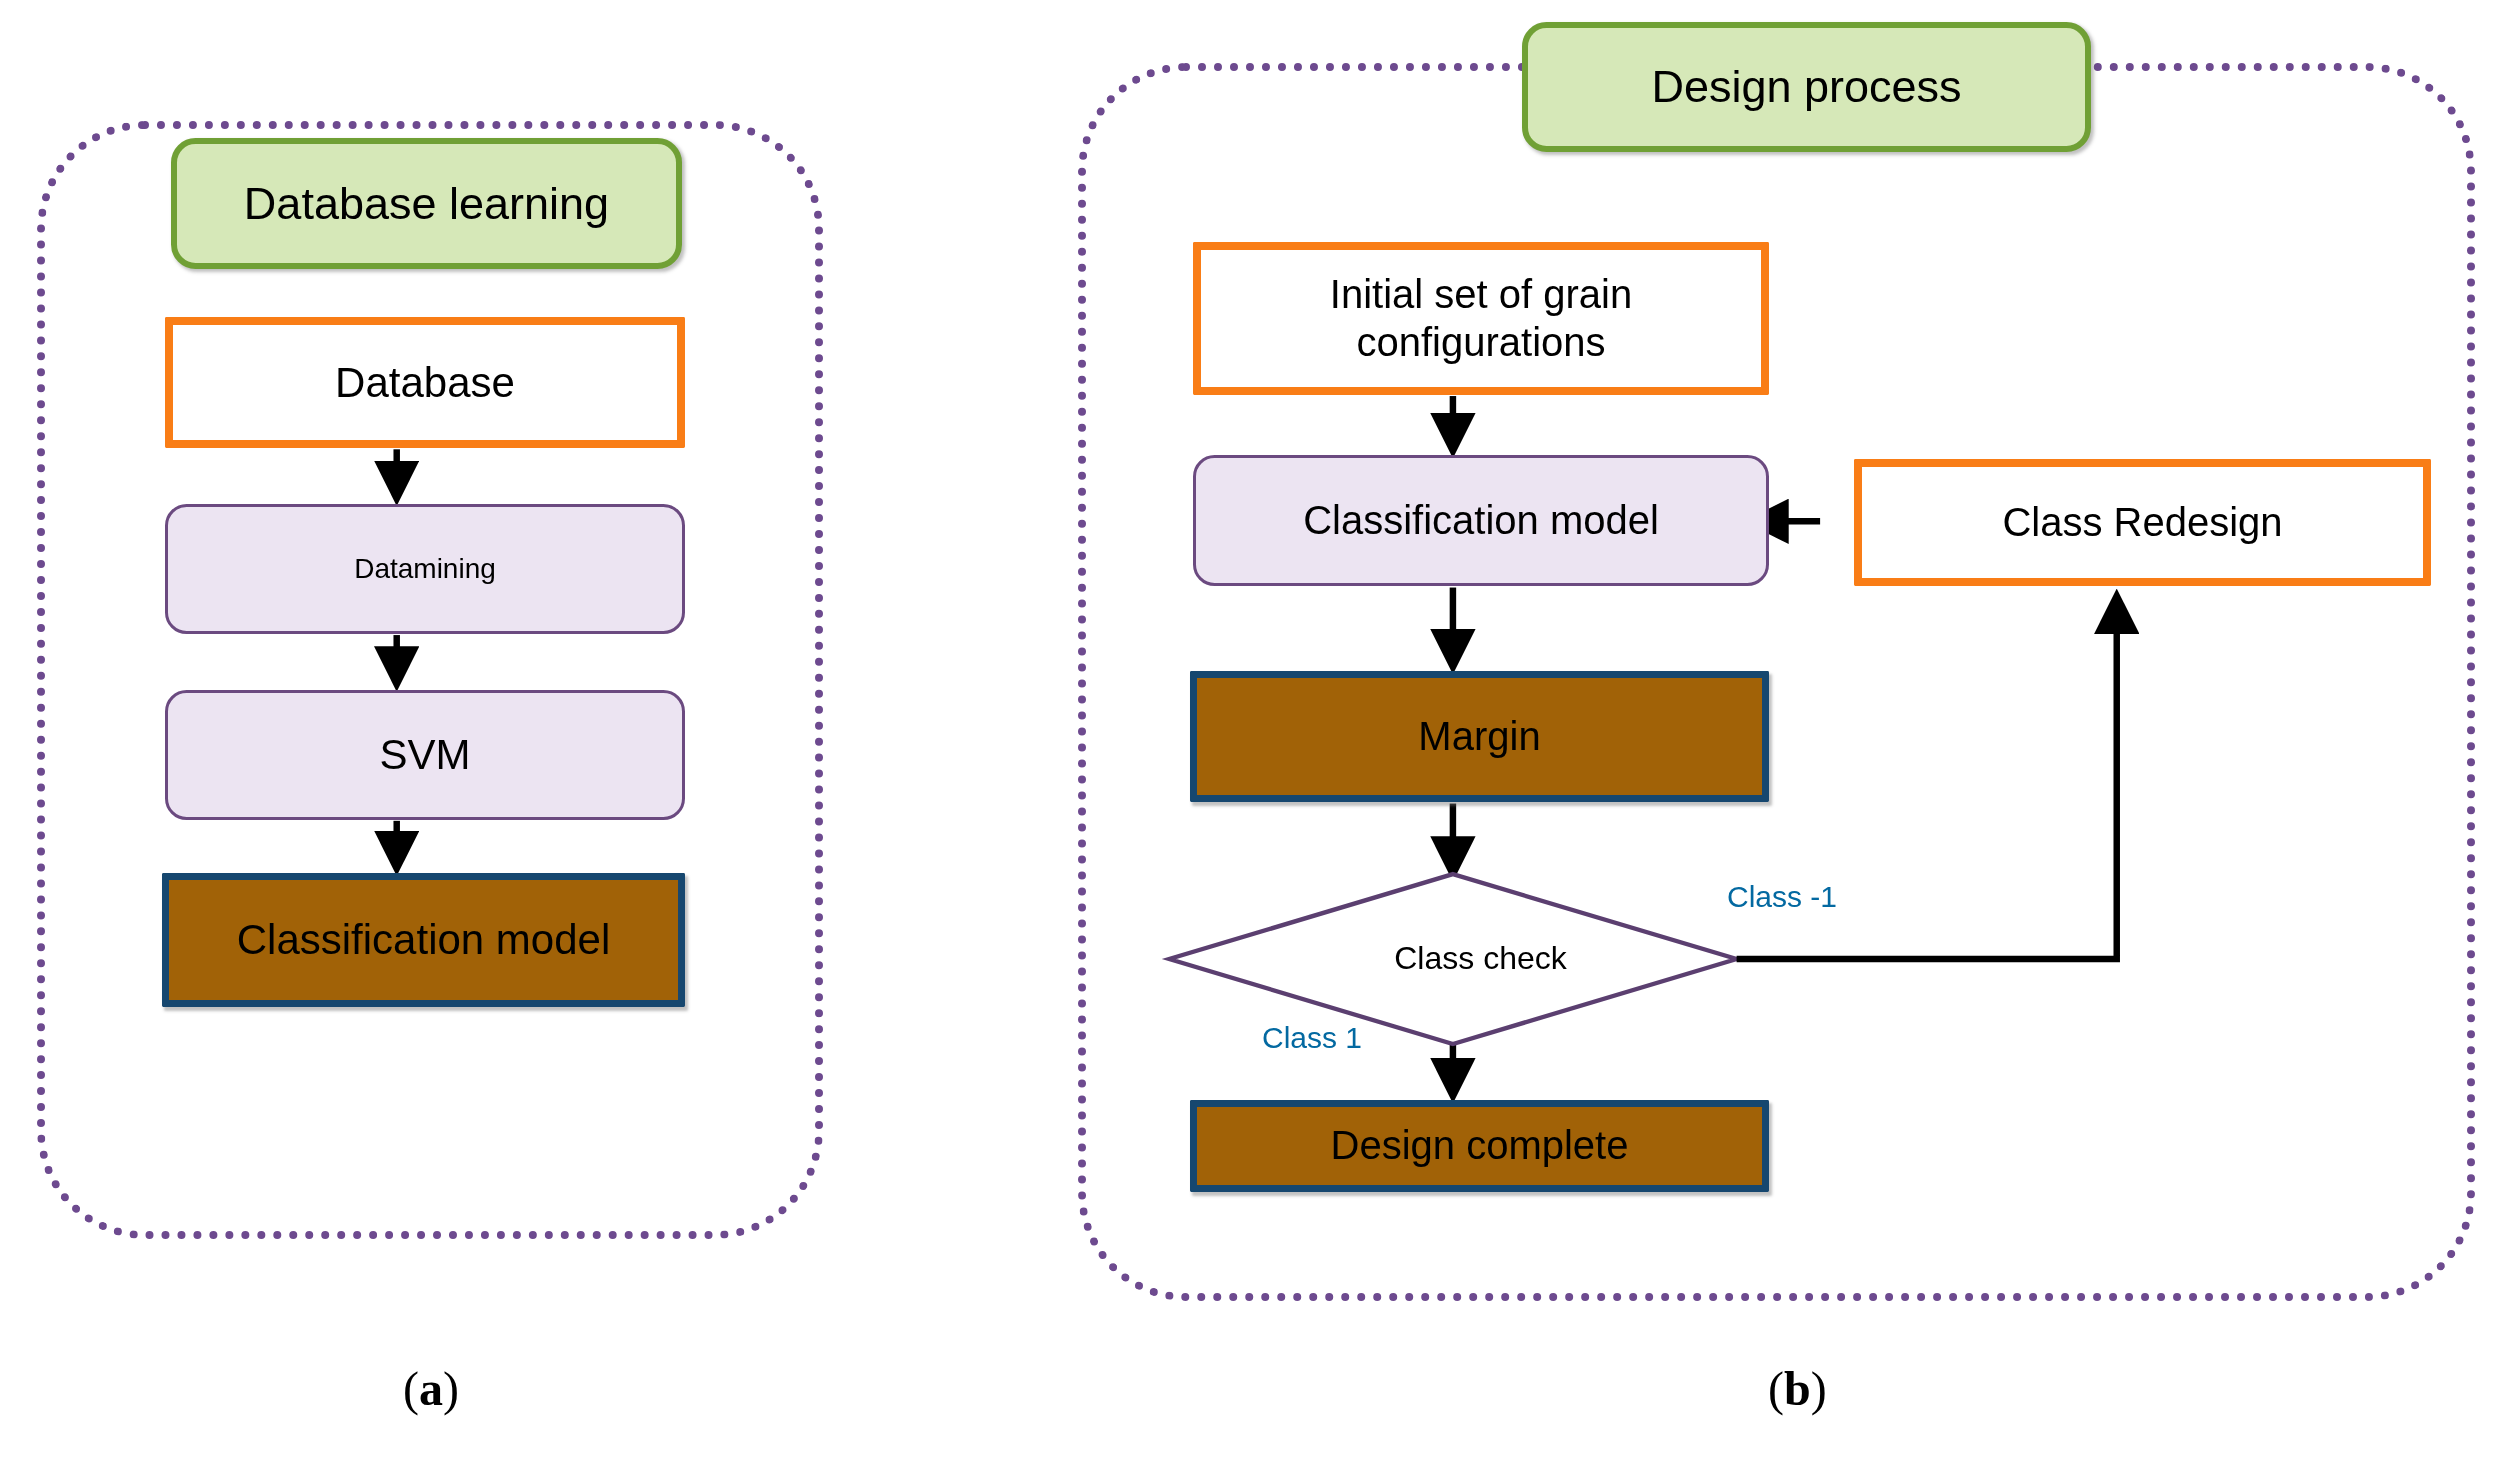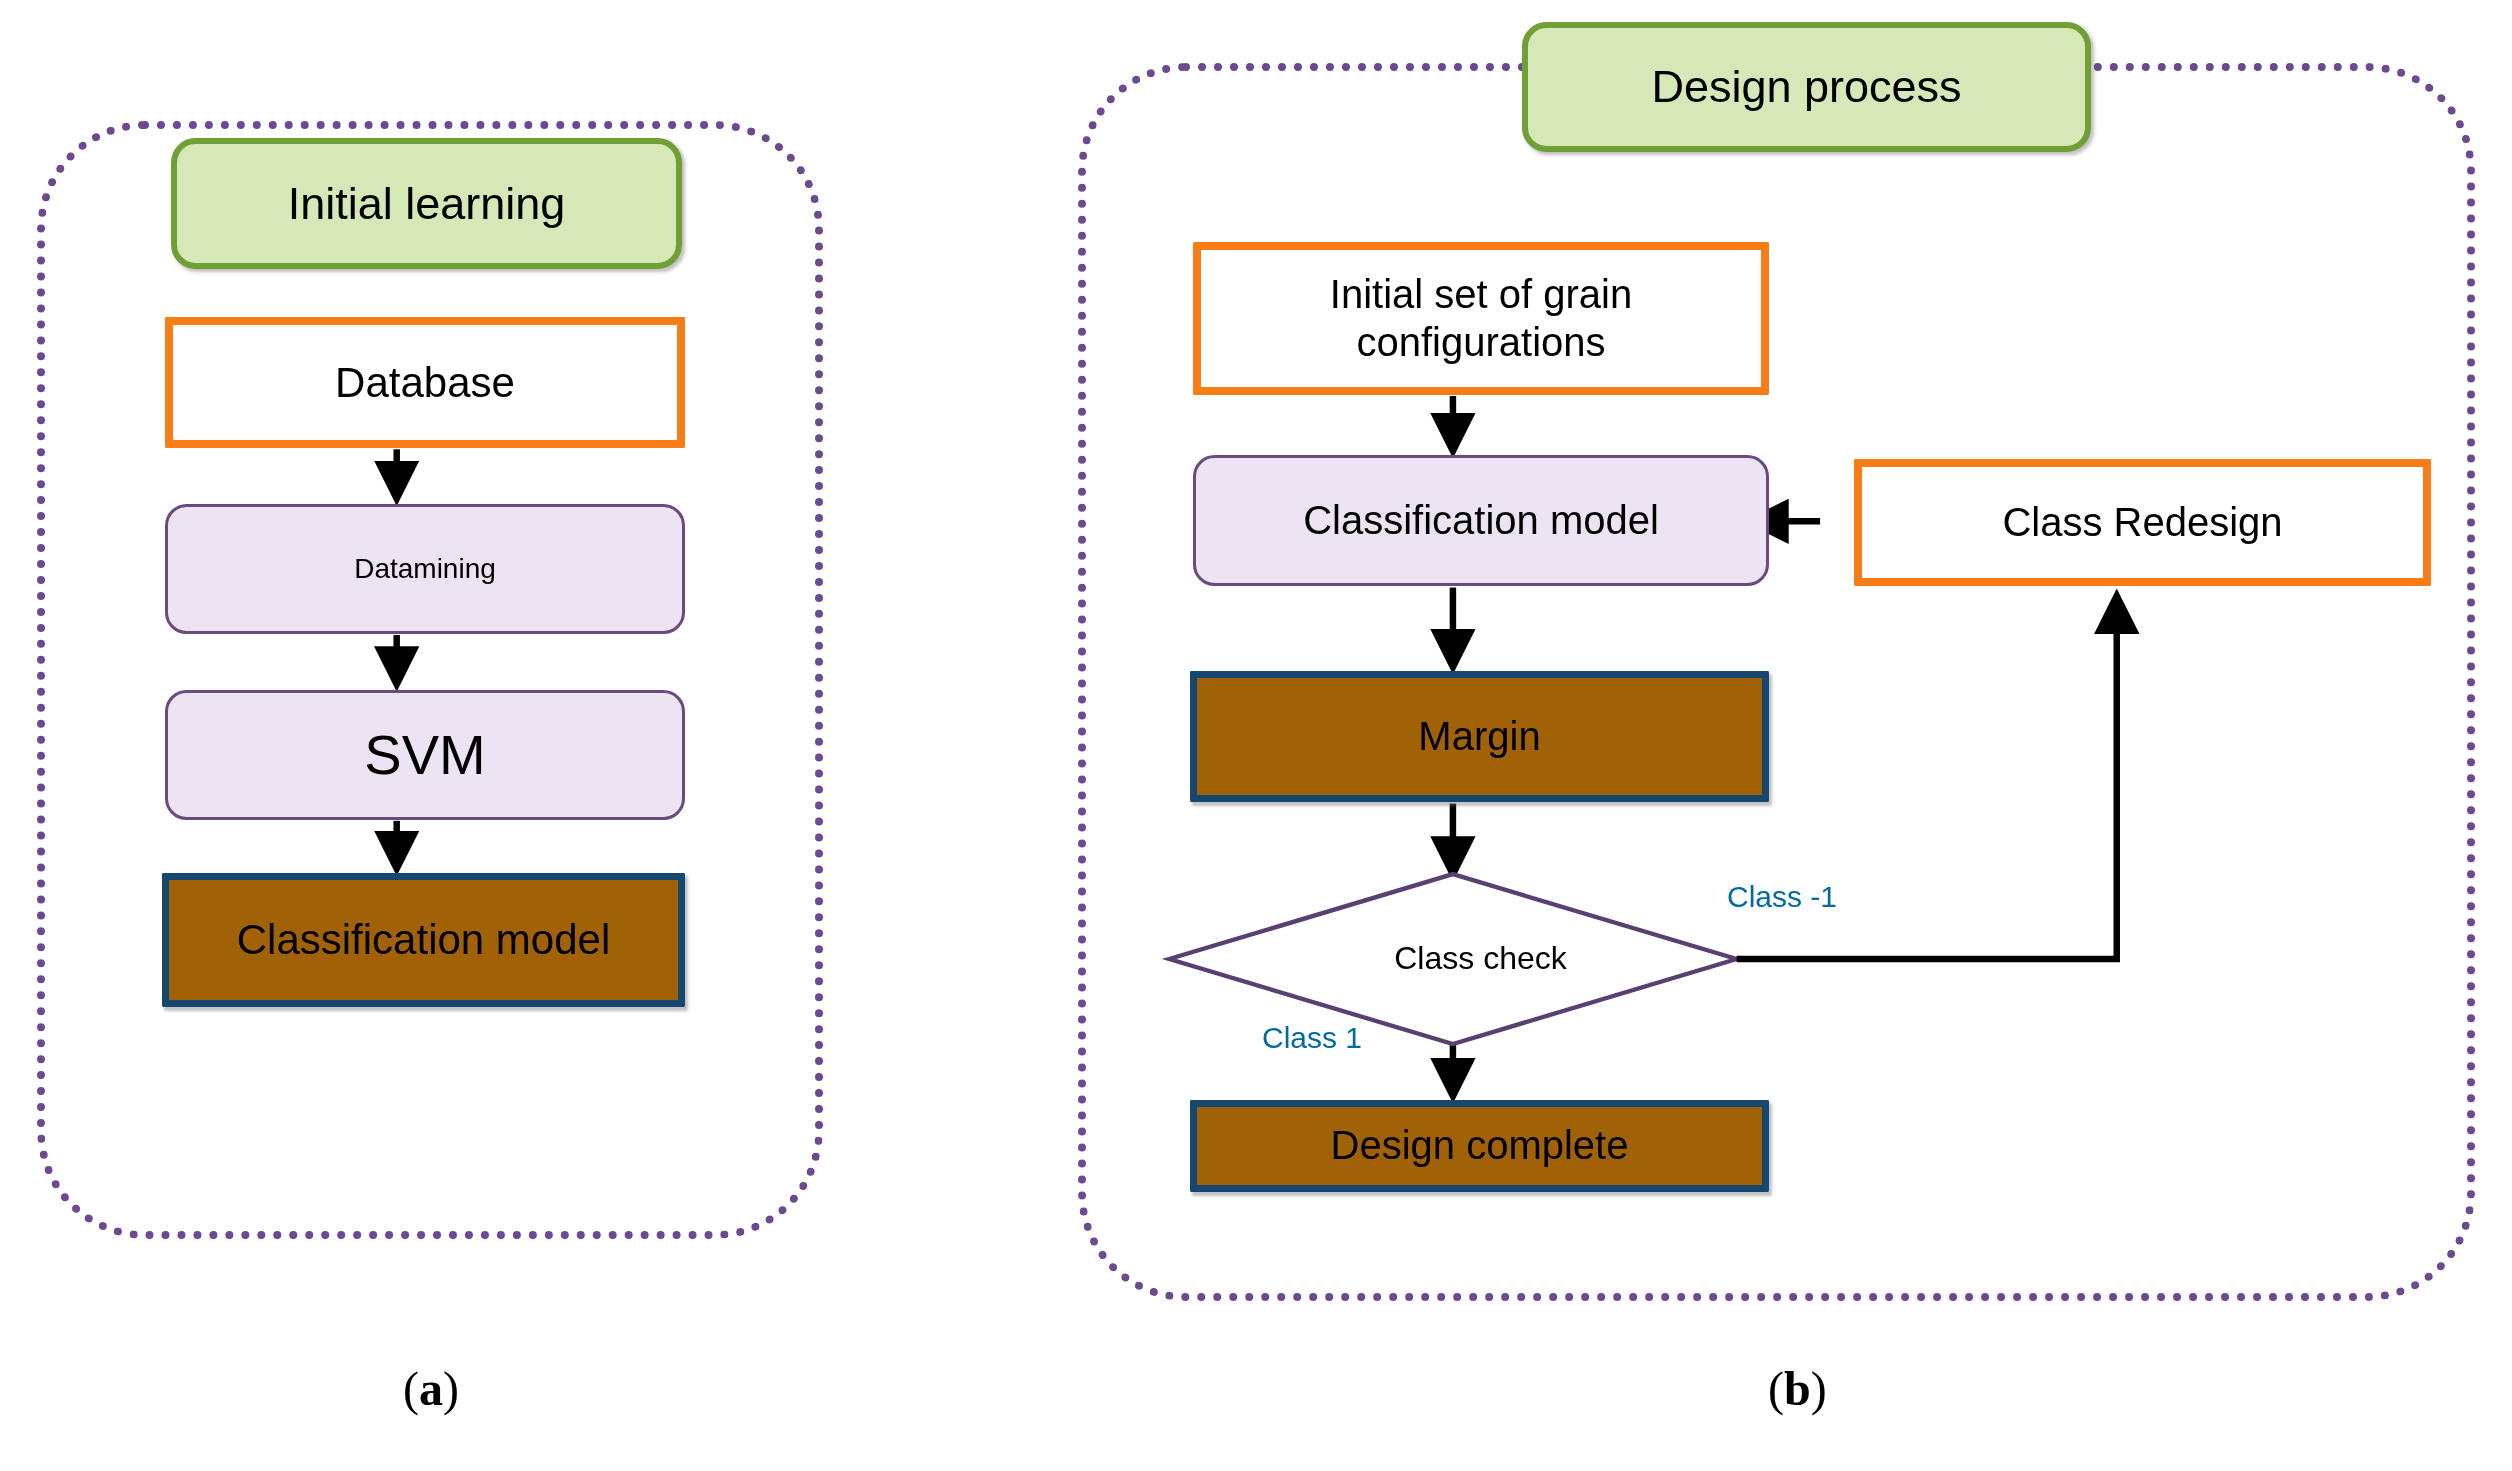--- a/index.html
+++ b/index.html
@@ -77,21 +77,21 @@
     background: #a16207;
     border: 7.2px solid #16476f;
     border-radius: 1.4px;
     box-shadow: 2.9px 3.6px 2.9px rgba(120,120,120,0.45);
   }
 
   
   #a-title   { left: 143px;  top: 138px;  width: 511px;  height: 131px;  font-size: 45px; }
   #a-database{ left: 137px;  top: 317px;  width: 520px;  height: 131px;  font-size: 42px; }
   #a-datamining { left: 137px; top: 504px; width: 520px; height: 130px; font-size: 28px; }
-  #a-svm     { left: 137px;  top: 690px;  width: 520px;  height: 130px;  font-size: 56px; }
+  #a-svm     { left: 137px;  top: 690px;  width: 520px;  height: 130px;  font-size: 42px; }
   #a-classmodel { left: 134px; top: 873px; width: 523px; height: 134px; font-size: 42px; }
 
   
   #b-title      { left: 1494px; top: 21.6px;  width: 569px;  height: 130px; font-size: 45px; }
   #b-initial    { left: 1165px; top: 242px; width: 576px;  height: 153px; font-size: 40px; padding: 18px 13px; }
   #b-classmodel { left: 1165px; top: 455px; width: 576px;  height: 131px; font-size: 40px; }
   #b-margin     { left: 1162px; top: 671px; width: 579px;  height: 131px; font-size: 40px; }
   #b-complete   { left: 1162px; top: 1100px; width: 579px; height: 92px; font-size: 40px; }
   #b-redesign   { left: 1826px; top: 459px; width: 577px;  height: 127px; font-size: 40px; }
 
@@ -150,21 +150,21 @@
     <line x1="2018" y1="1404" x2="2018" y2="1520" stroke="#000000" stroke-width="9" marker-end="url(#arrowhead)"></line>
 
     <polygon points="2018,1214 2412,1332 2018,1450 1624,1332" fill="#ffffff" stroke="#5b3f70" stroke-width="6"></polygon>
 
     <path d="M 2412 1332 L 2940 1332 L 2940 830" fill="none" stroke="#000000" stroke-width="9" marker-end="url(#arrowhead)"></path>
 
     <line x1="2528" y1="724" x2="2434" y2="724" stroke="#000000" stroke-width="9" marker-end="url(#arrowhead)"></line>
   </svg>
 
   <div class="node node-green" id="a-title">
-    <span>Initial learning</span>
+    <span>Database learning</span>
   </div>
 
   <div class="node node-orange" id="a-database">
     <span>Database</span>
   </div>
 
   <div class="node node-purple" id="a-datamining">
     <span>Datamining</span>
   </div>
 

